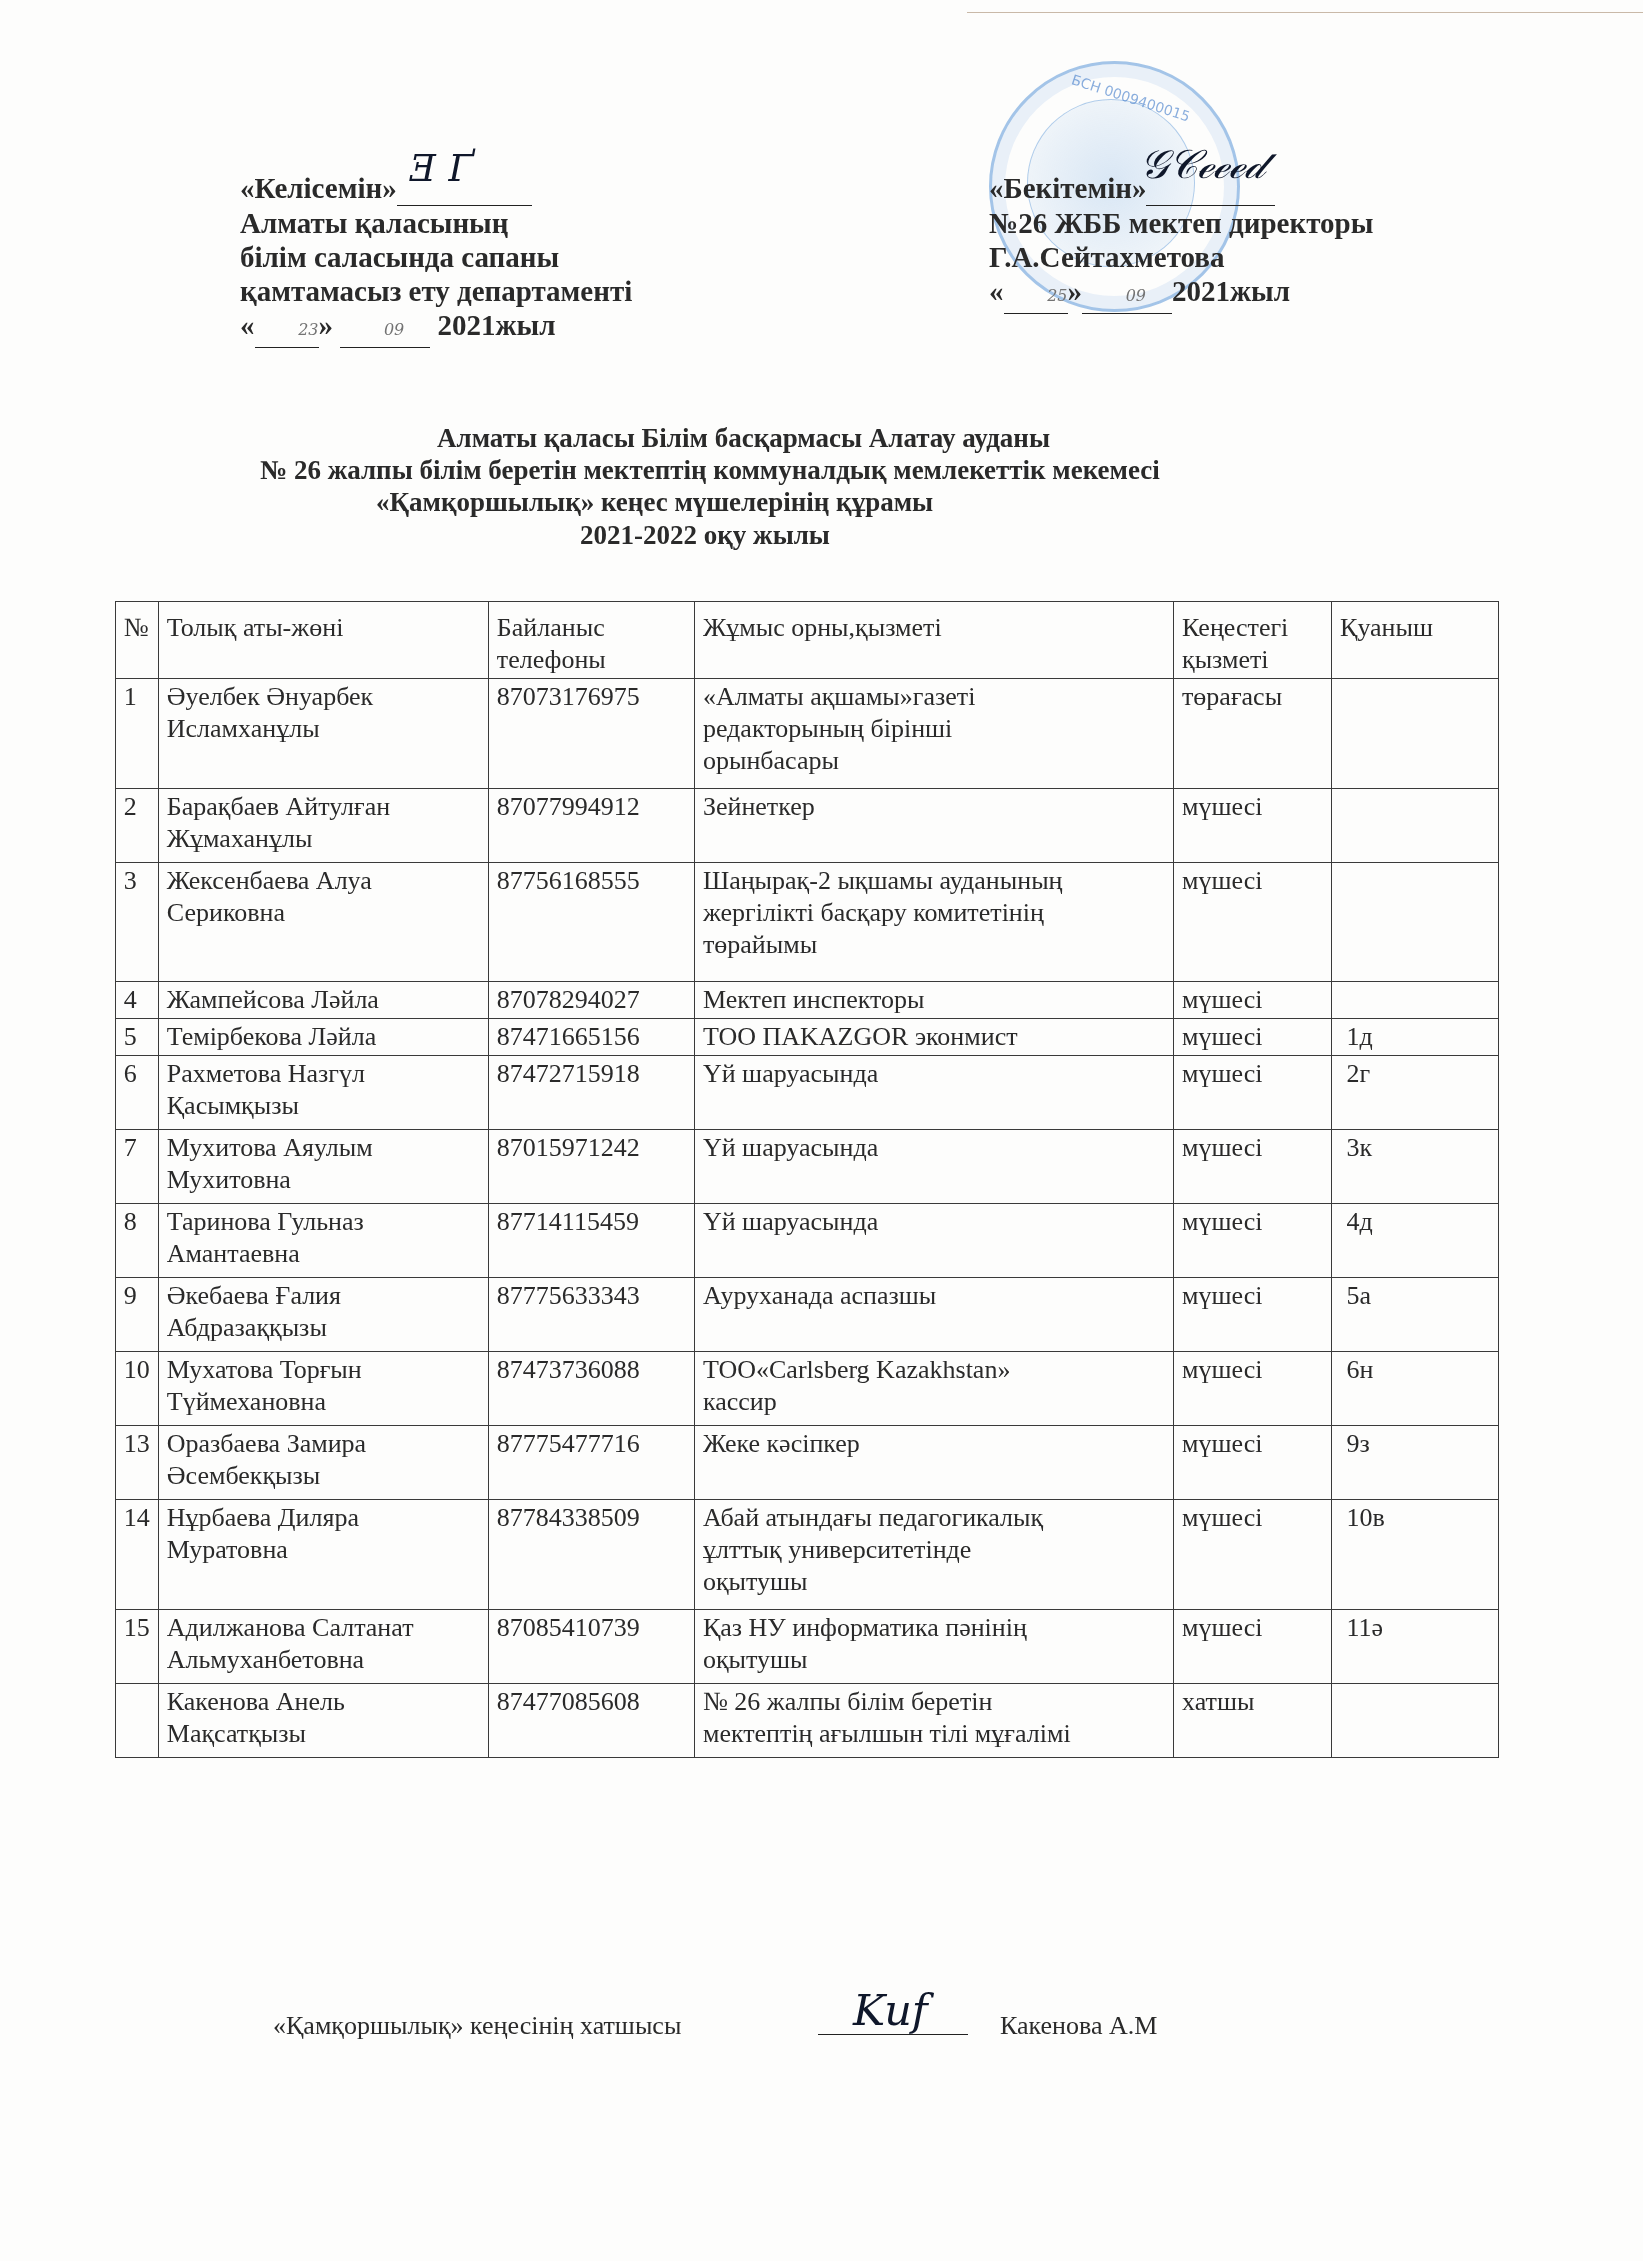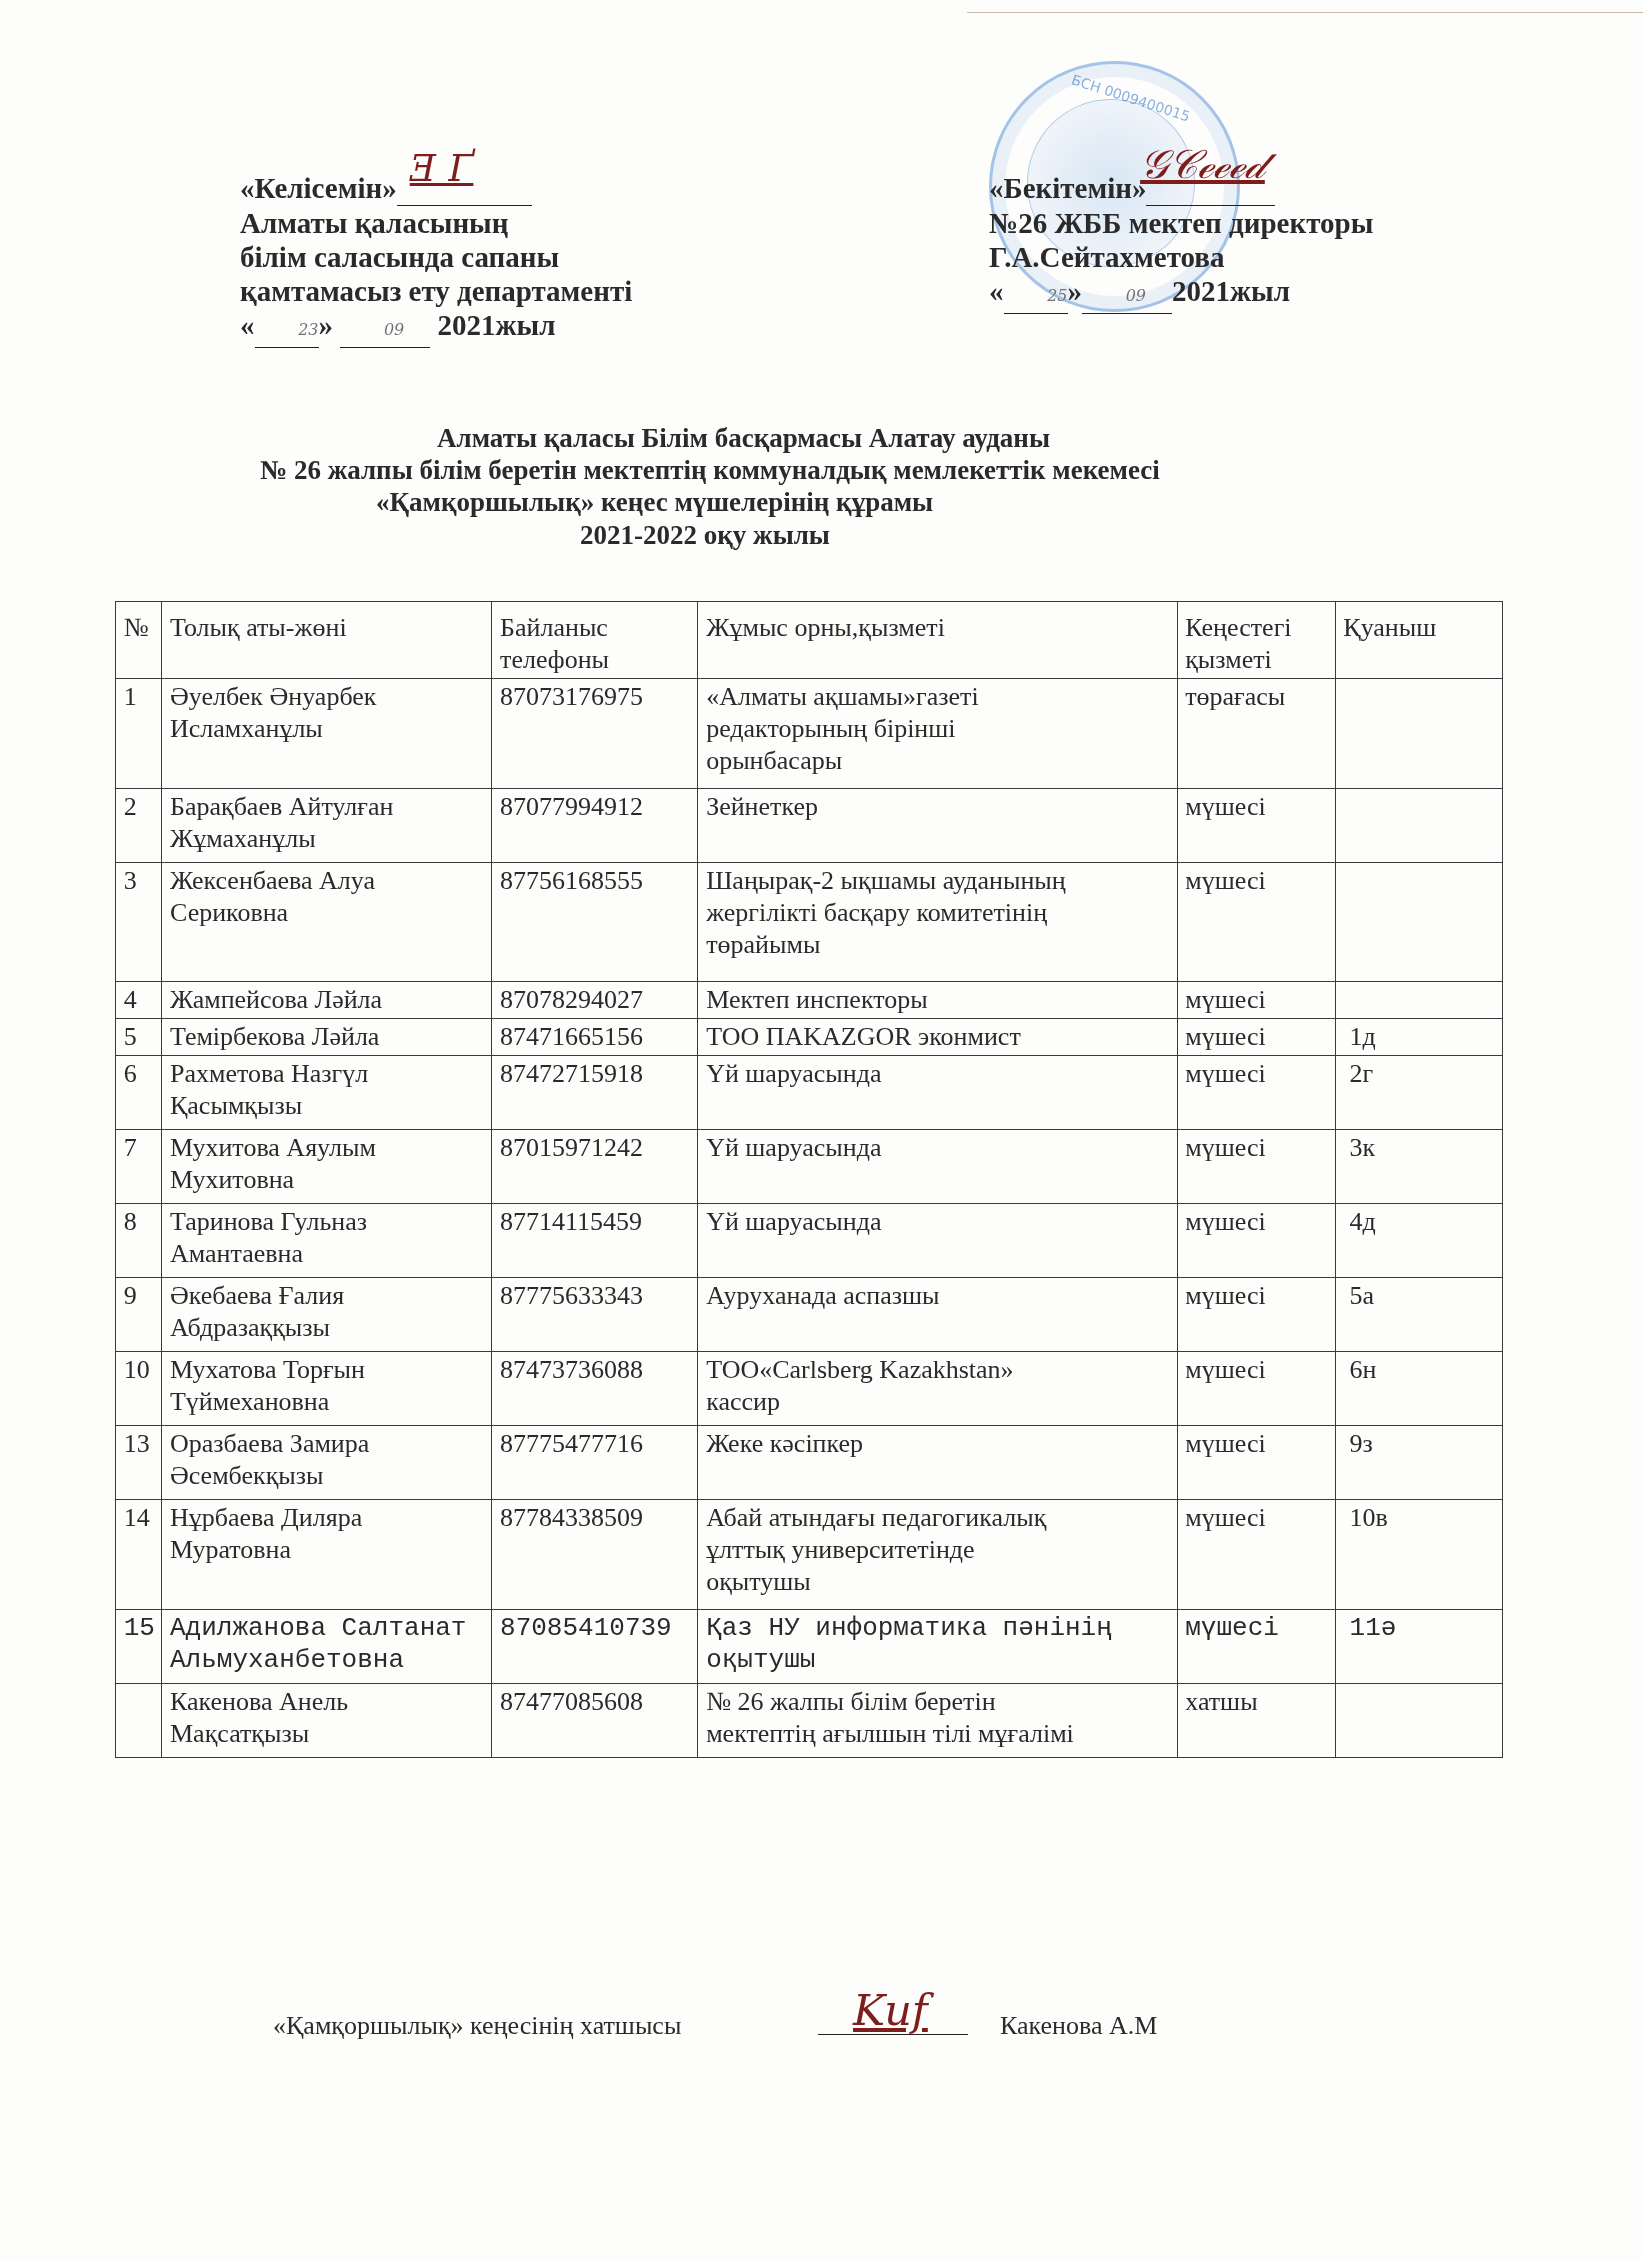--- a/index.html
+++ b/index.html
@@ -9,21 +9,21 @@
   }
   .page { position: absolute; inset: 0; background: #fdfdfc; }
   .top-edge { position: absolute; left: 967px; top: 11.6px; width: 677px; height: 1.3px; background: #c9b9a8; }
 
   
   .approve-left { position: absolute; left: 240px; top: 171px; font-weight: bold; font-size: 29px; line-height: 34px; }
   .approve-right { position: absolute; left: 989px; top: 171px; font-weight: bold; font-size: 29px; line-height: 34px; }
   .approve-left > div, .approve-right > div { white-space: nowrap; }
   .sig-line { display: inline-block; border-bottom: 1.9px solid #222; vertical-align: baseline; position: relative; }
   .hand { font-family: "DejaVu Serif", serif; font-style: italic; font-weight: normal; color: #737373; font-size: 16px; display: inline-block; text-align: right; }
-  .signature { position: absolute; font-family: "DejaVu Serif", serif; font-style: italic; color: #7f1d1d; font-weight: normal; text-decoration: underline; }
+  .signature { position: absolute; font-family: "DejaVu Serif", serif; font-style: italic; color: #0f172a; font-weight: normal; }
 
   
   .stamp { position: absolute; left: 989px; top: 61px; width: 245px; height: 245px; border-radius: 50%;
            border: 3.9px solid rgba(90,150,215,0.55); box-shadow: inset 0 0 0 13px rgba(120,170,225,0.15); }
   .stamp-inner { position: absolute; left: 35px; top: 35px; width: 166px; height: 166px; border-radius: 50%;
            border: 1.9px solid rgba(90,150,215,0.45); background: radial-gradient(circle, rgba(110,165,225,0.25) 0%, rgba(110,165,225,0.1) 70%, transparent 72%); }
   .stamp-text { position: absolute; left: 77px; top: 26px; color: rgba(60,120,200,0.6); font-family: "DejaVu Sans", sans-serif; font-size: 14px; transform: rotate(18deg); }
 
   
   .titles { position: absolute; left: 0; width: 1644px; top: 422px; font-weight: bold; font-size: 27px; line-height: 32px; }
@@ -379,21 +379,21 @@
             <div>ұлттық университетінде</div>
             <div>оқытушы</div>
           </td>
           <td>
             <div>мүшесі</div>
           </td>
           <td class="center">
             <div>10в</div>
           </td>
         </tr>
-        <tr style="height: 74px; font-family: Liberation Mono, monospace;">
+        <tr style="height: 74px;">
           <td>
             <div>15</div>
           </td>
           <td>
             <div>Адилжанова Салтанат</div>
             <div>Альмуханбетовна</div>
           </td>
           <td>
             <div>87085410739</div>
           </td>

